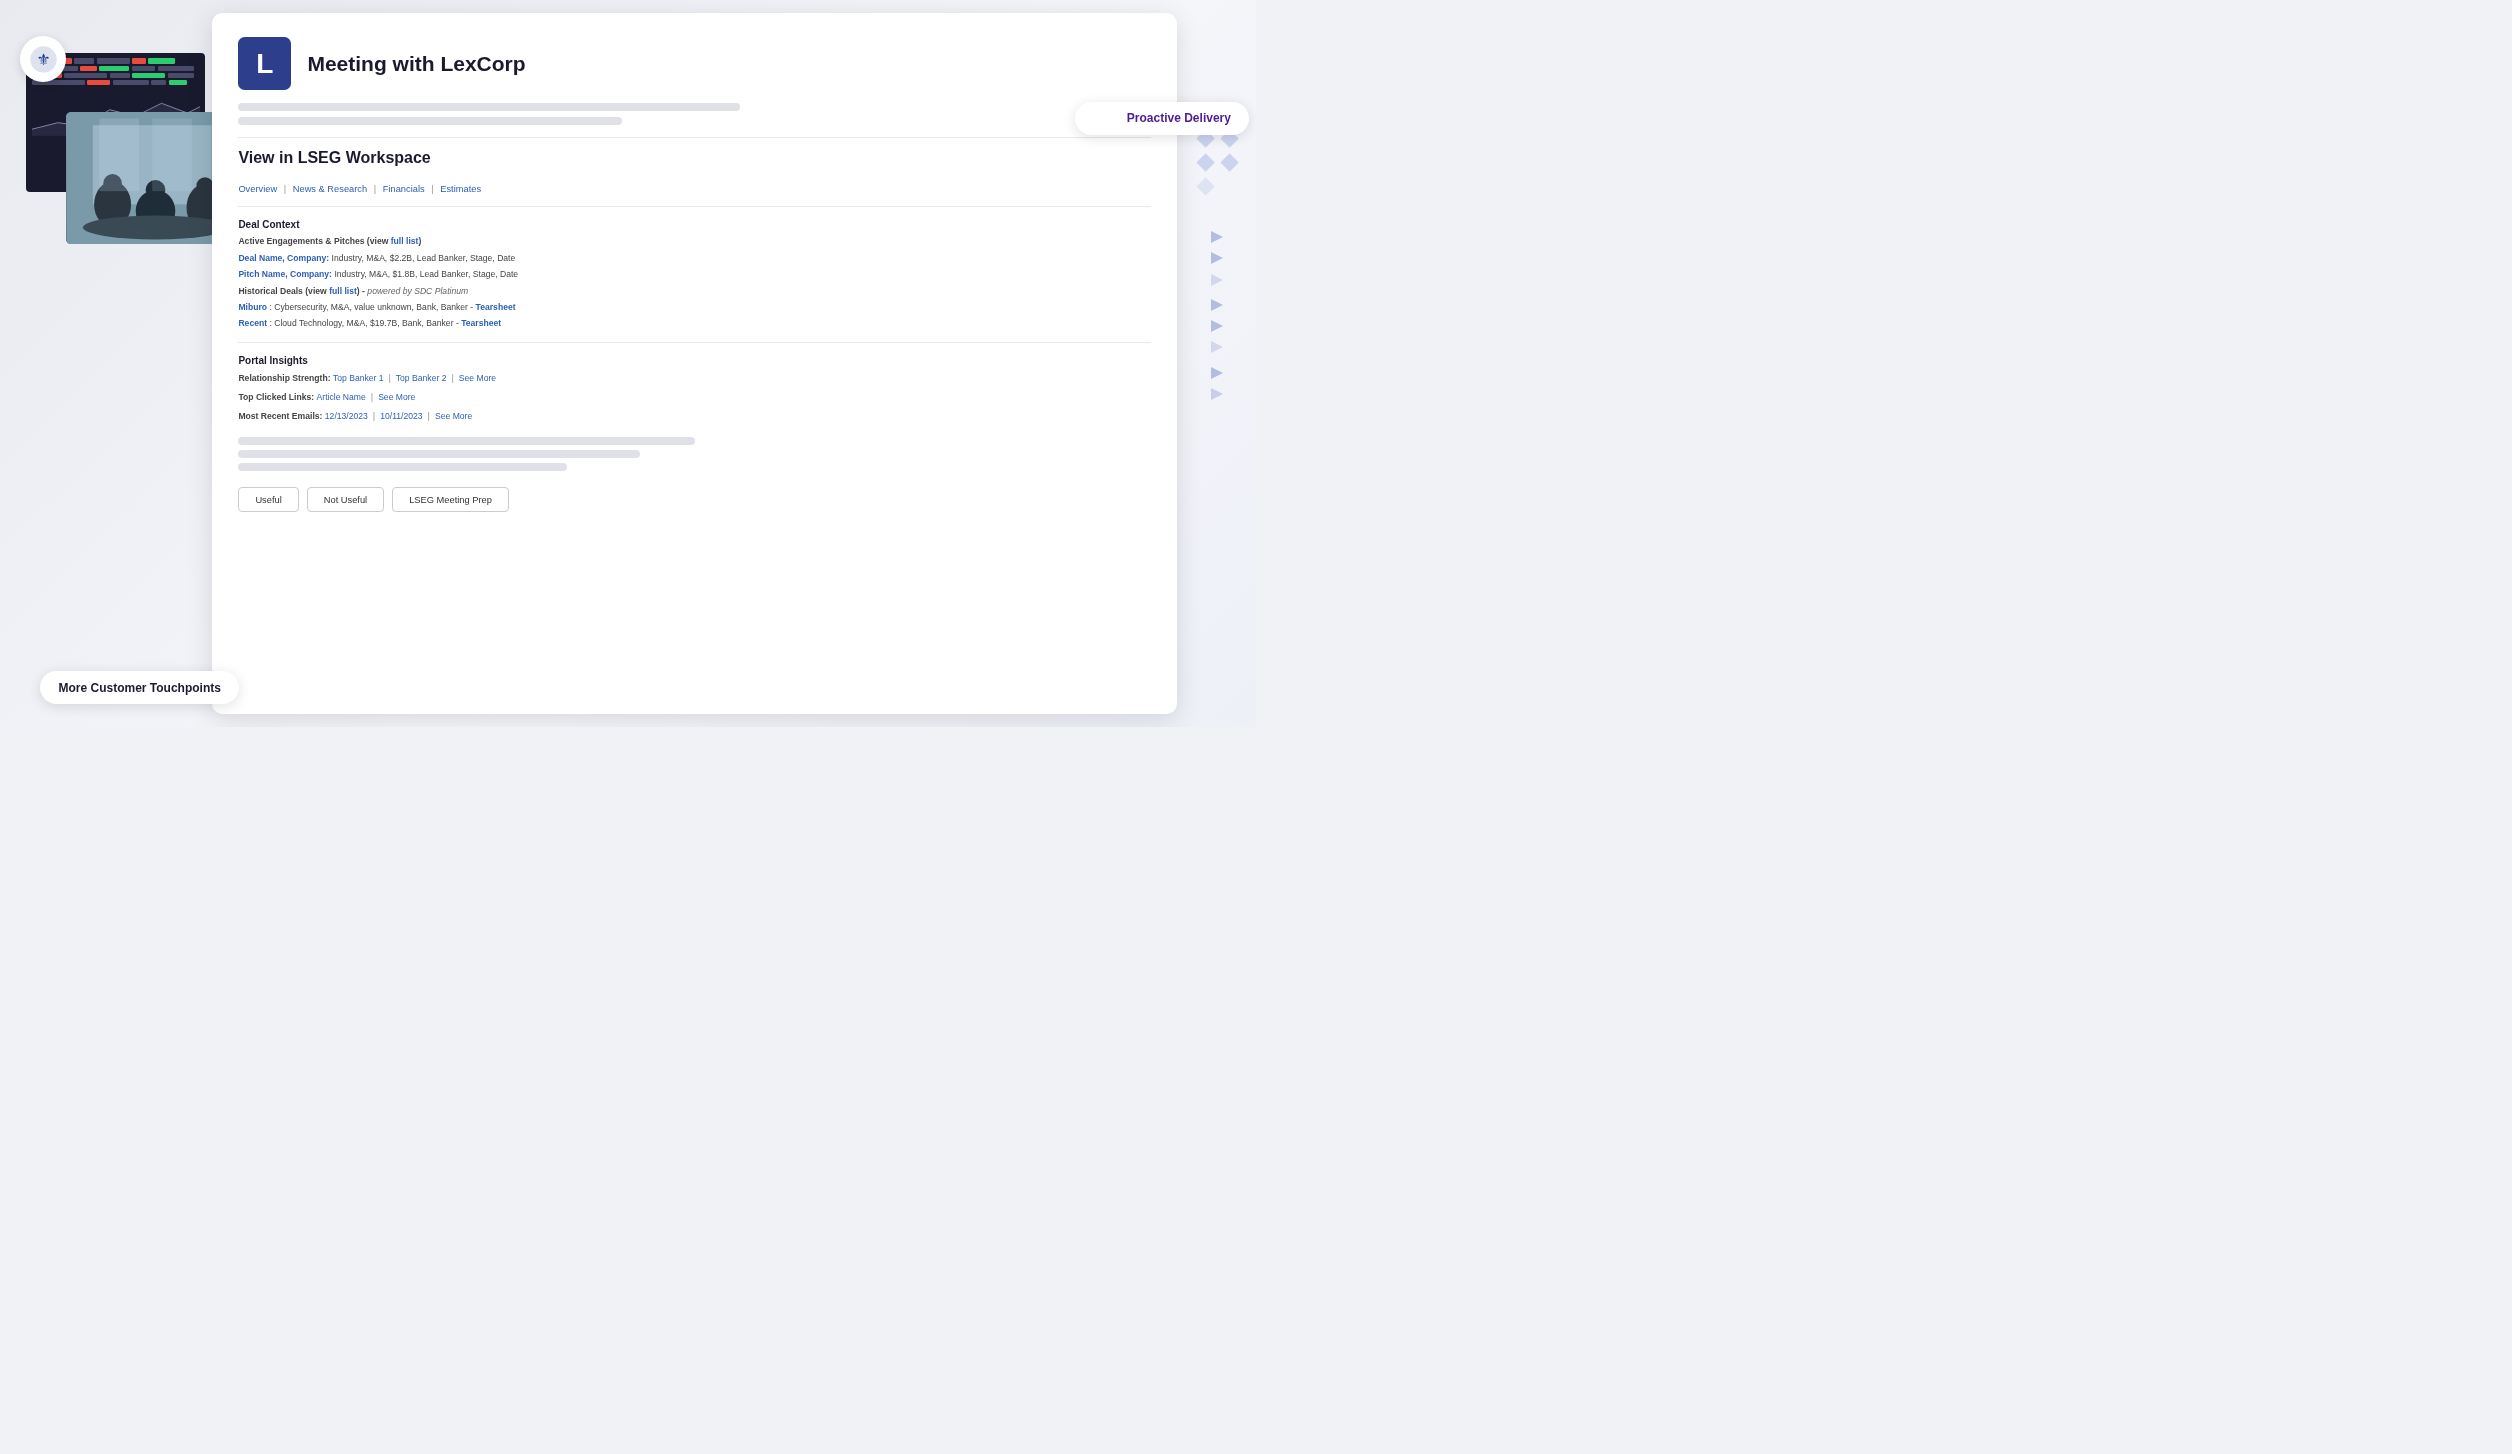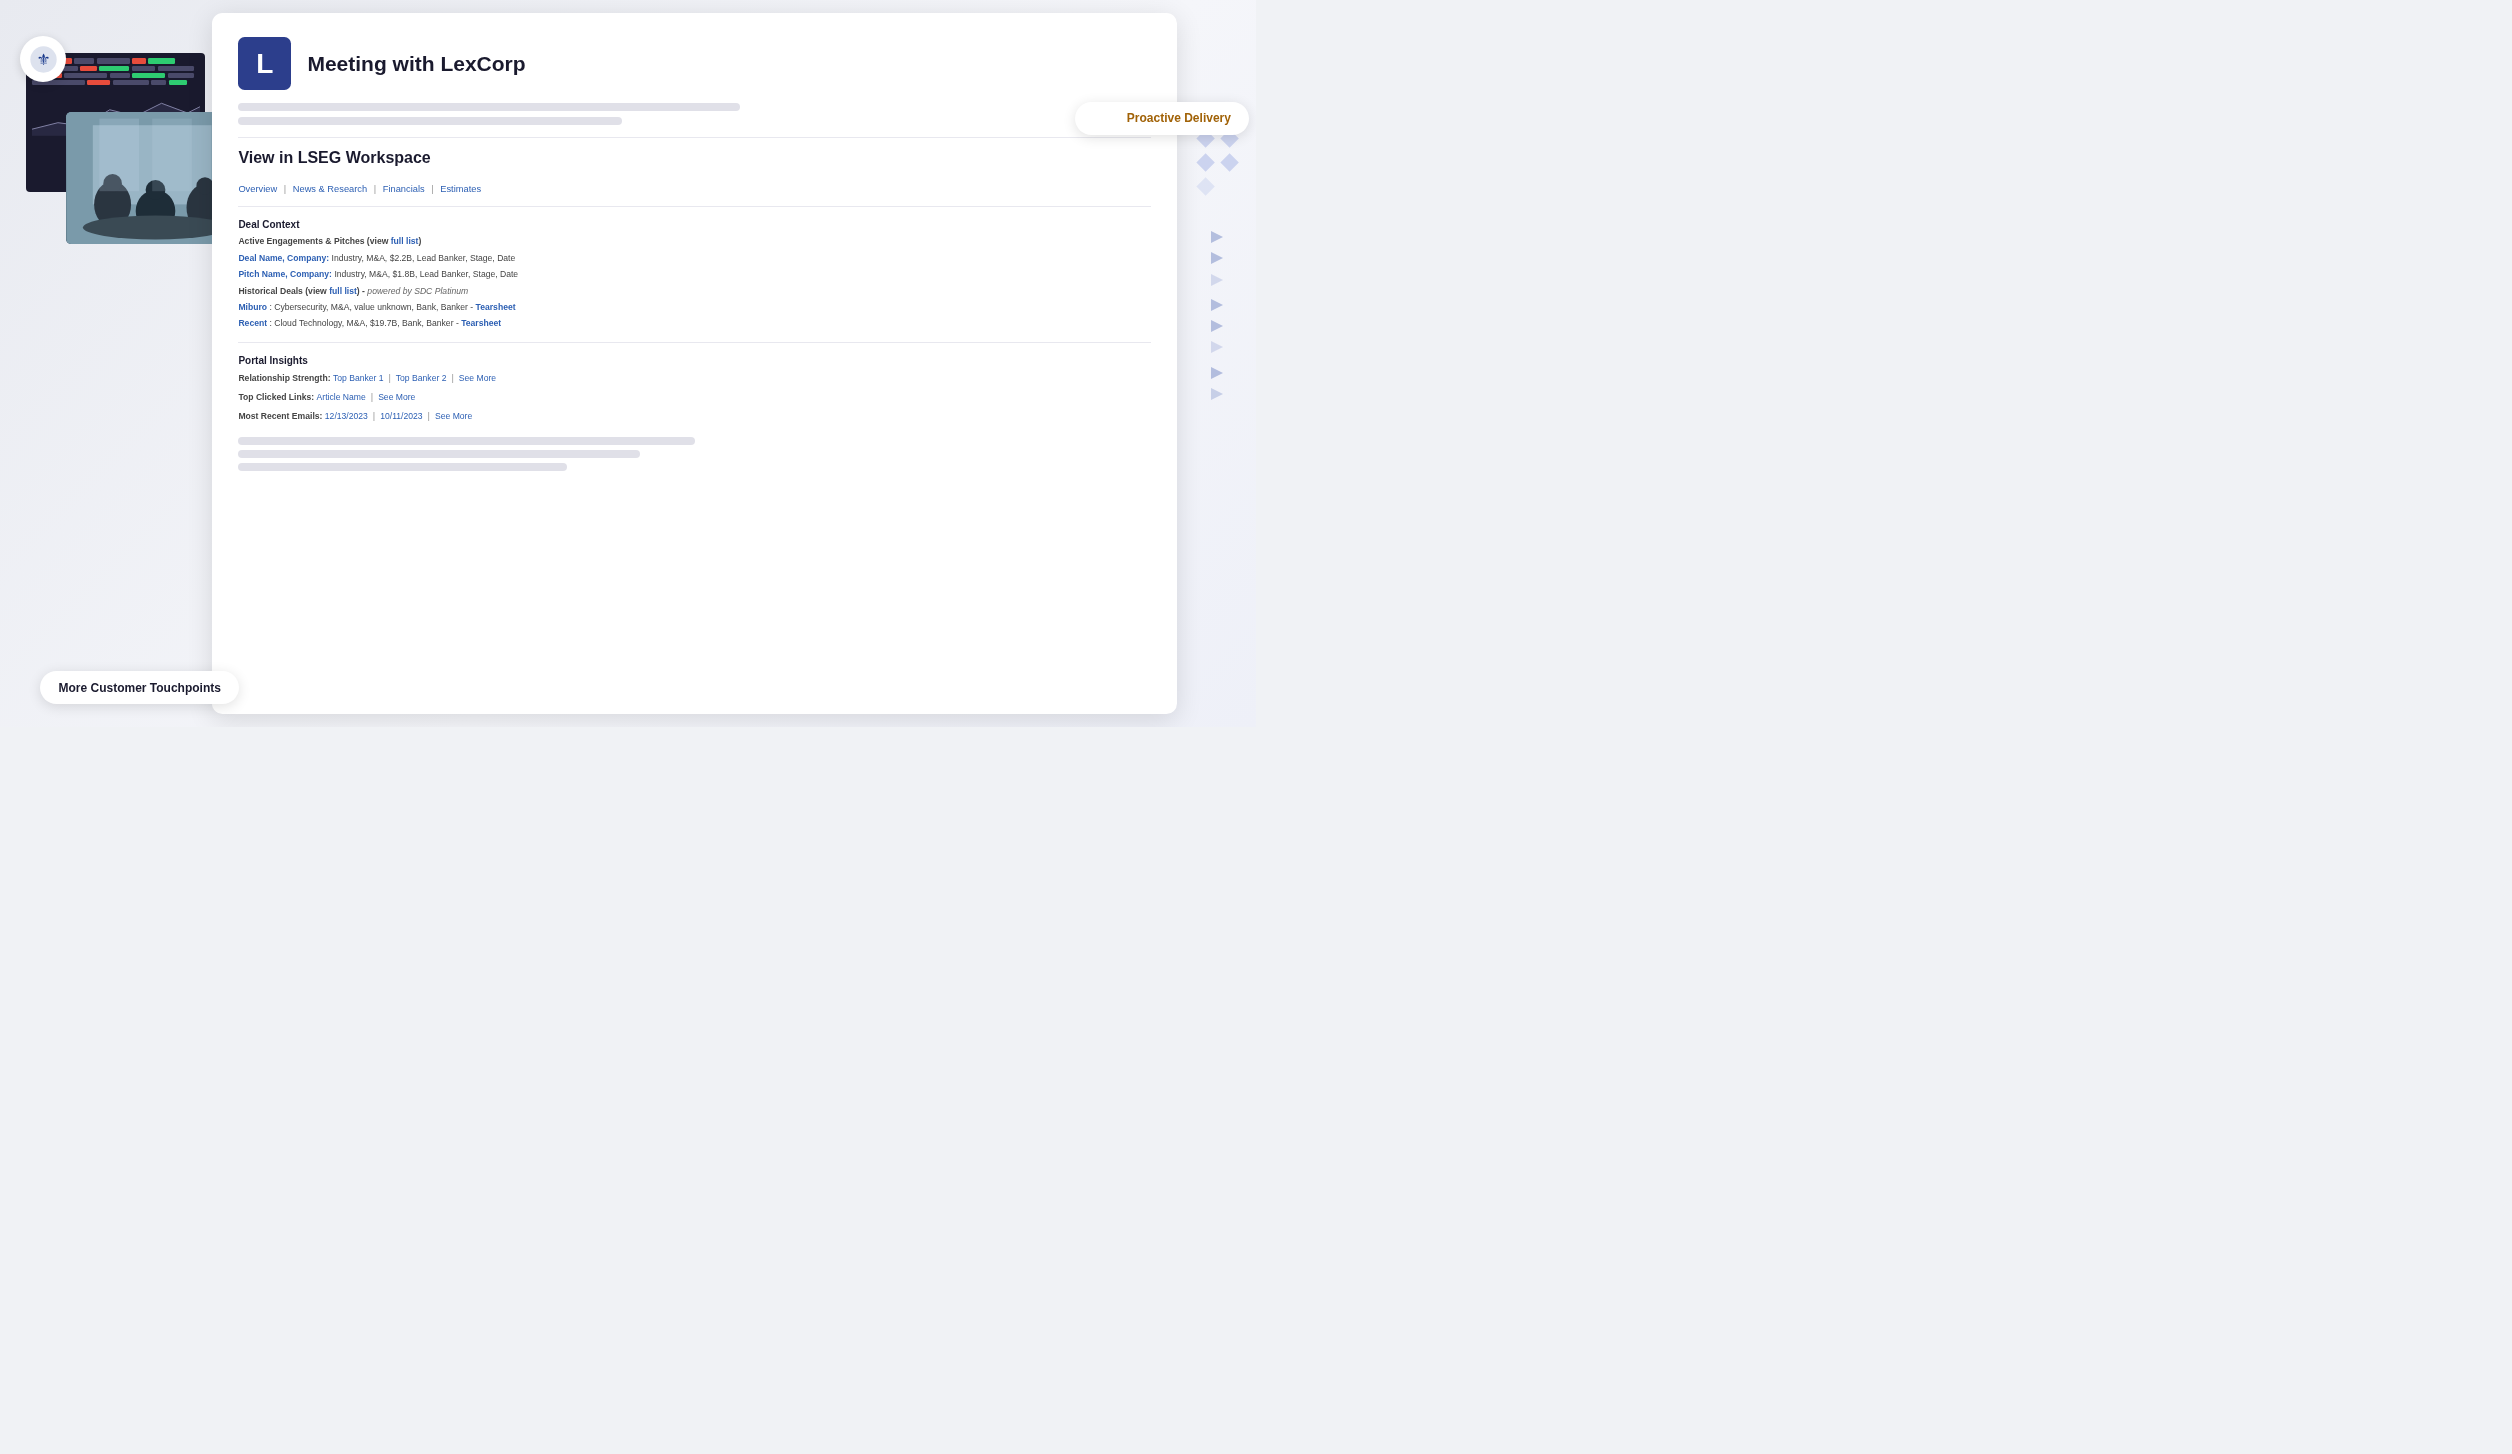--- a/index.html
+++ b/index.html
@@ -125,21 +125,21 @@
       background: white;
       border-radius: 20px;
       padding: 9.3px 18.5px;
       z-index: 10;
       box-shadow: 0 2.6px 13.2px rgba(0,0,0,0.12);
     }
 
     .proactive-badge span {
       font-size: 12px;
       font-weight: 800;
-      color: #a16207;
+      color: #4c1d95;
       padding-left: 33px;
     }
 
     
     .main-card {
       position: absolute;
       top: 13.2px;
       left: 212px;
       right: 79px;
       bottom: 13.2px;
@@ -544,15 +544,20 @@
       <span class="insight-link">See More</span>
     </div>
   </div>
 
   <div class="bottom-placeholders">
     <div class="placeholder-bar" style="width: 50%"></div>
     <div class="placeholder-bar" style="width: 44%"></div>
     <div class="placeholder-bar" style="width: 36%"></div>
   </div>
 
+  <div class="action-buttons">
+    <button class="action-btn">Useful</button>
+    <button class="action-btn">Not Useful</button>
+    <button class="action-btn">LSEG Meeting Prep</button>
+  </div>
 
 </div>
 
 
 </body></html>

